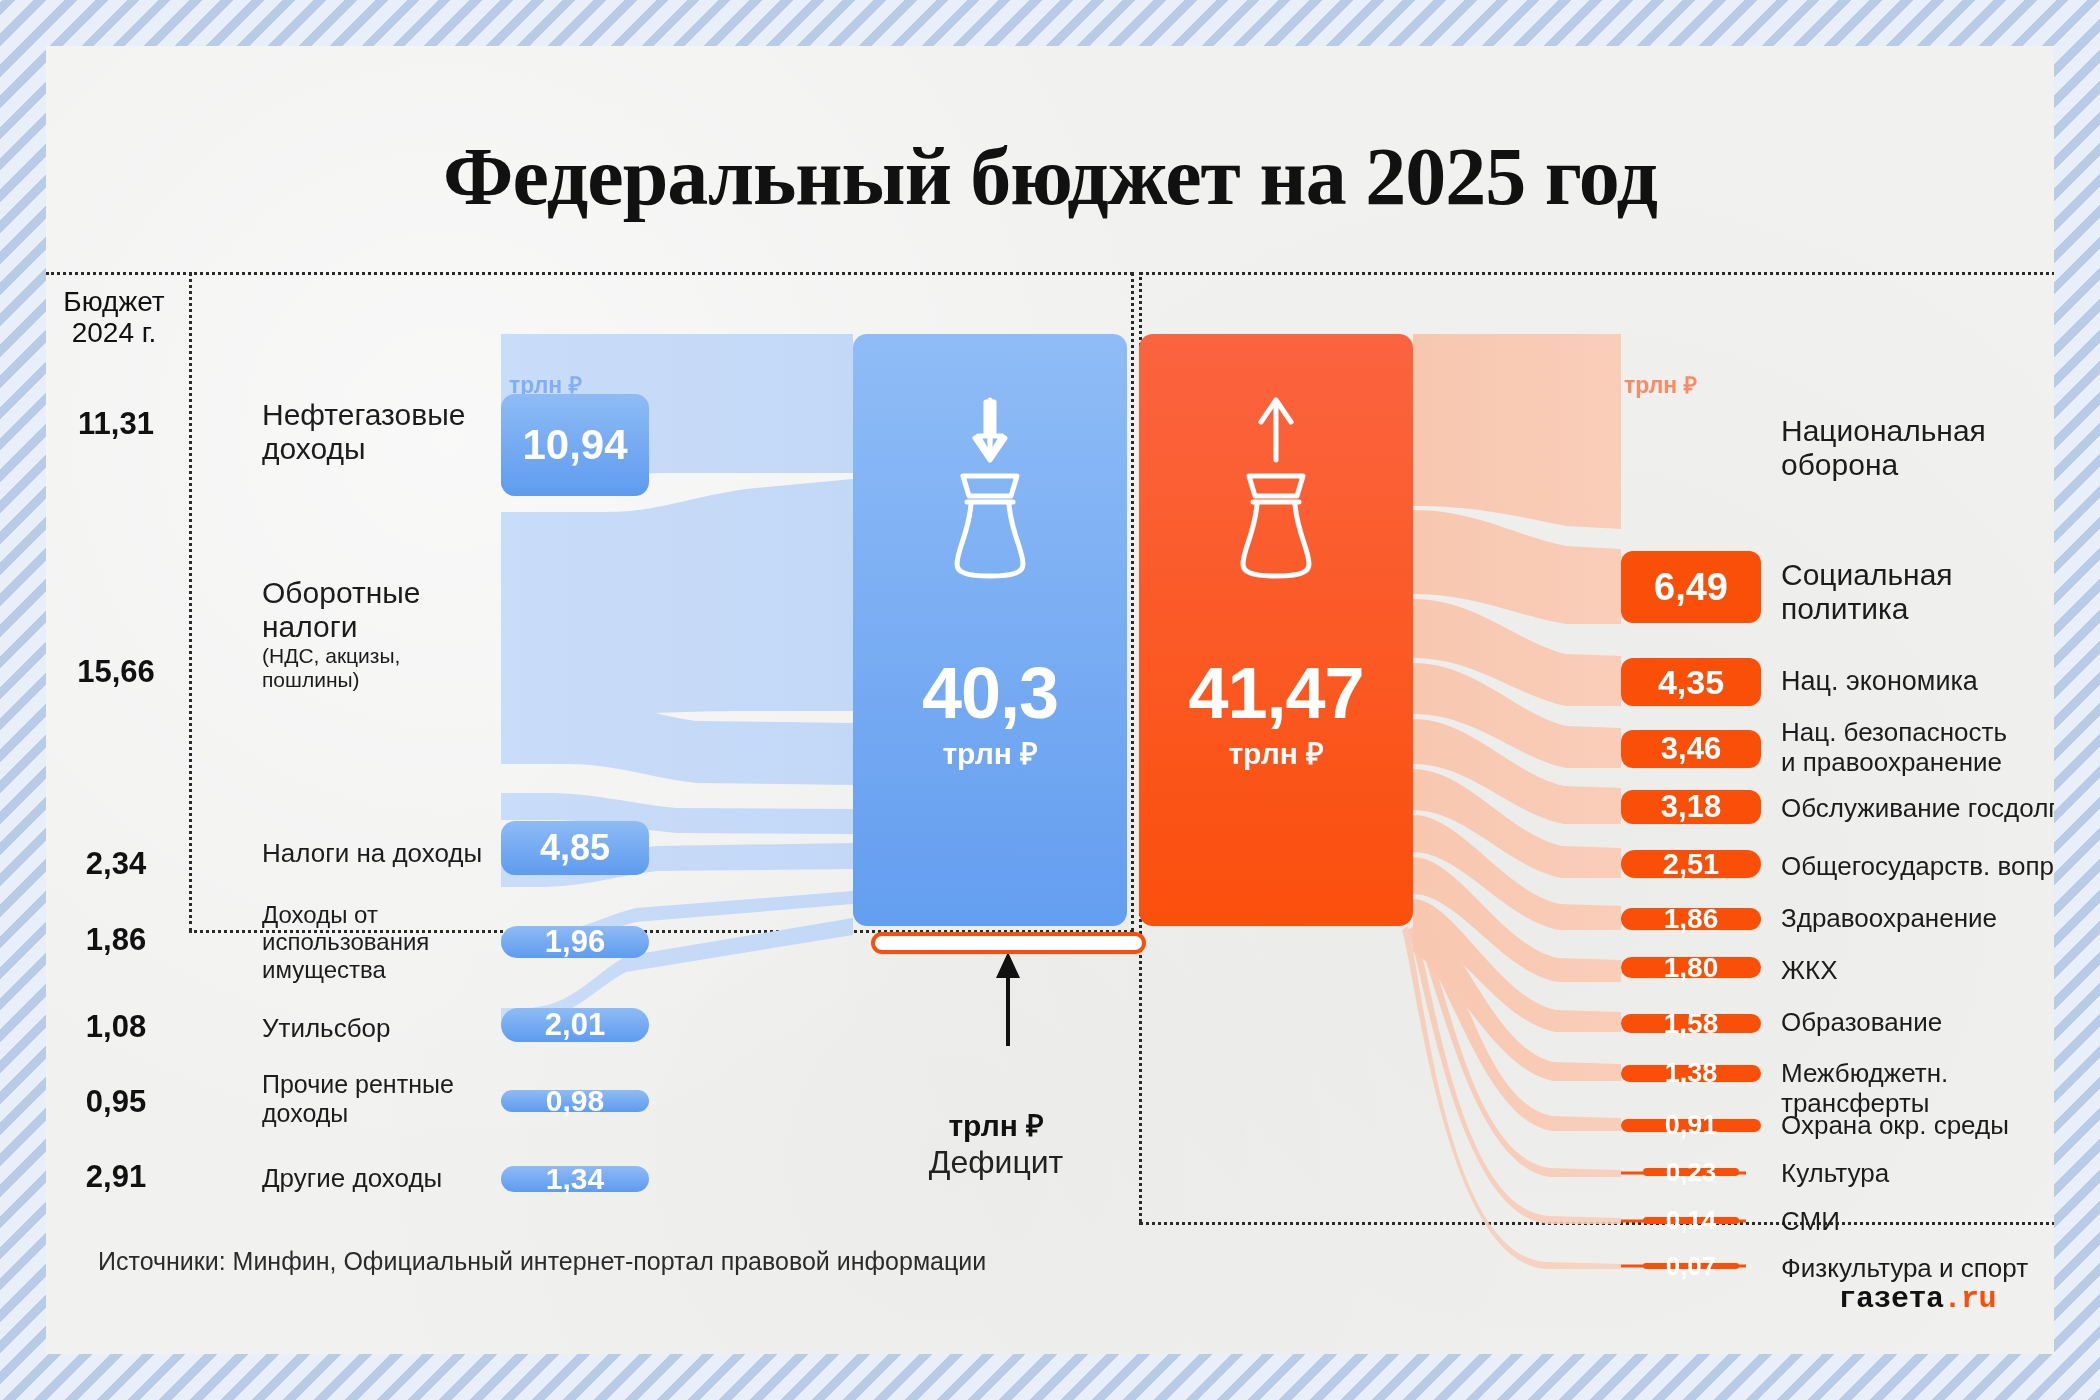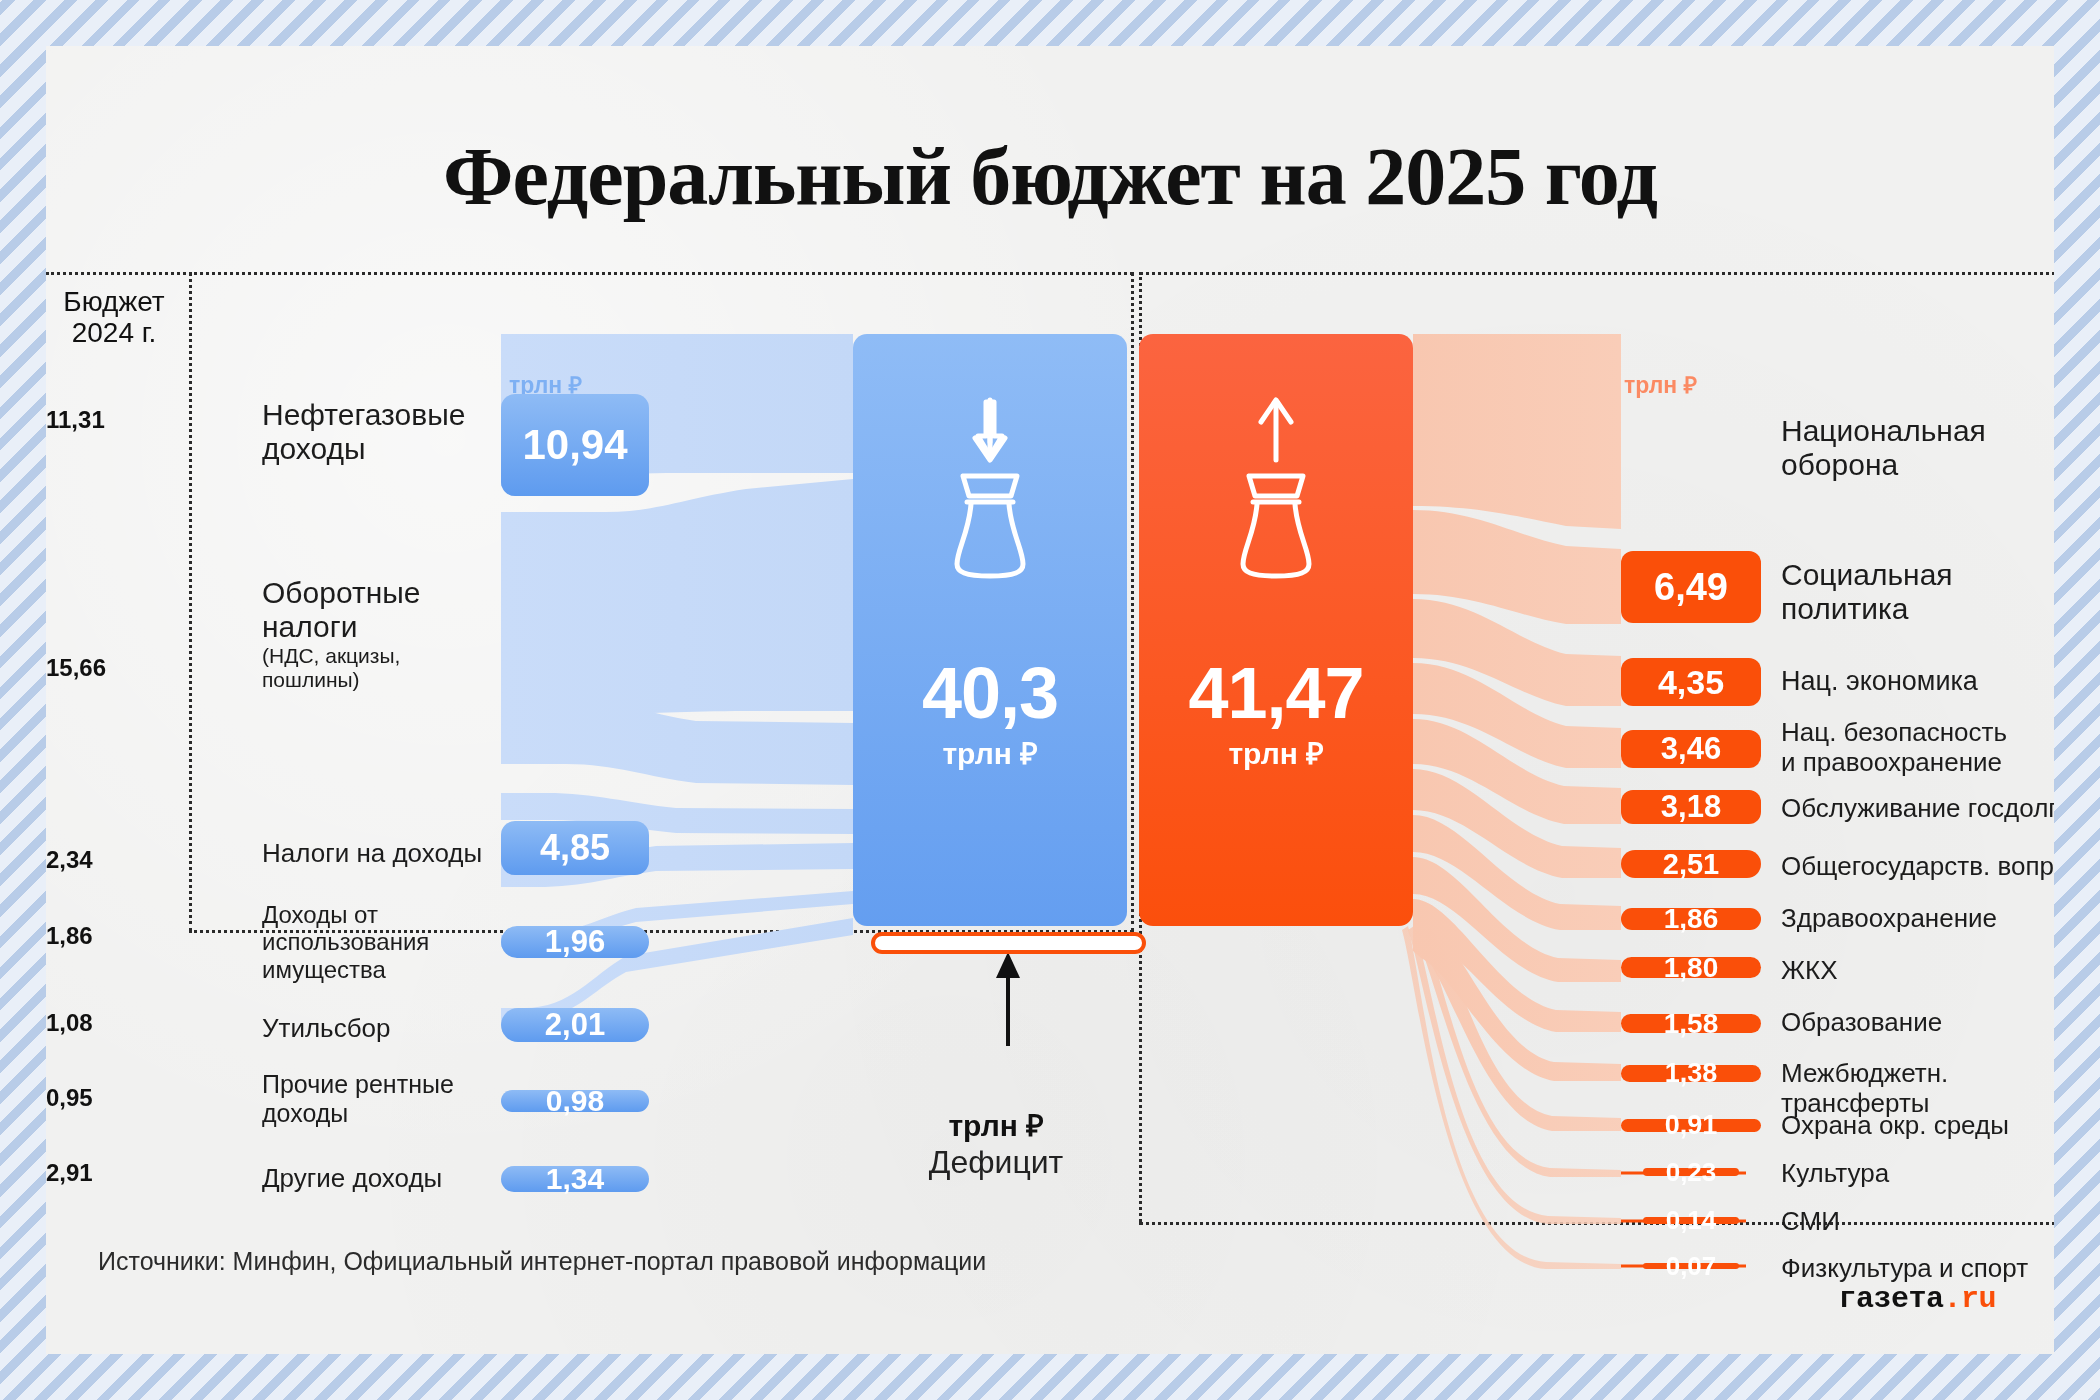--- a/index.html
+++ b/index.html
@@ -90,22 +90,22 @@
     left: 0px; top: 240px; width: 140px;
   }
   #col2024-header {
     font-size: 28px; color: #111; line-height: 1.12;
     text-align: center; font-weight: 400;
     padding-right: 4px;
   }
   .prev-val {
     position: absolute;
     left: 0; width: 140px;
-    text-align: left;
-    font-size: 24px; font-weight: 700; color: #111;
+    text-align: center;
+    font-size: 31px; font-weight: 700; color: #111;
   }
 
   
   .inc-label {
     position: absolute;
     color: #1c1c1c;
     line-height: 1.14;
   }
   .inc-label .sub { font-size: 21px; display: block; }
 

